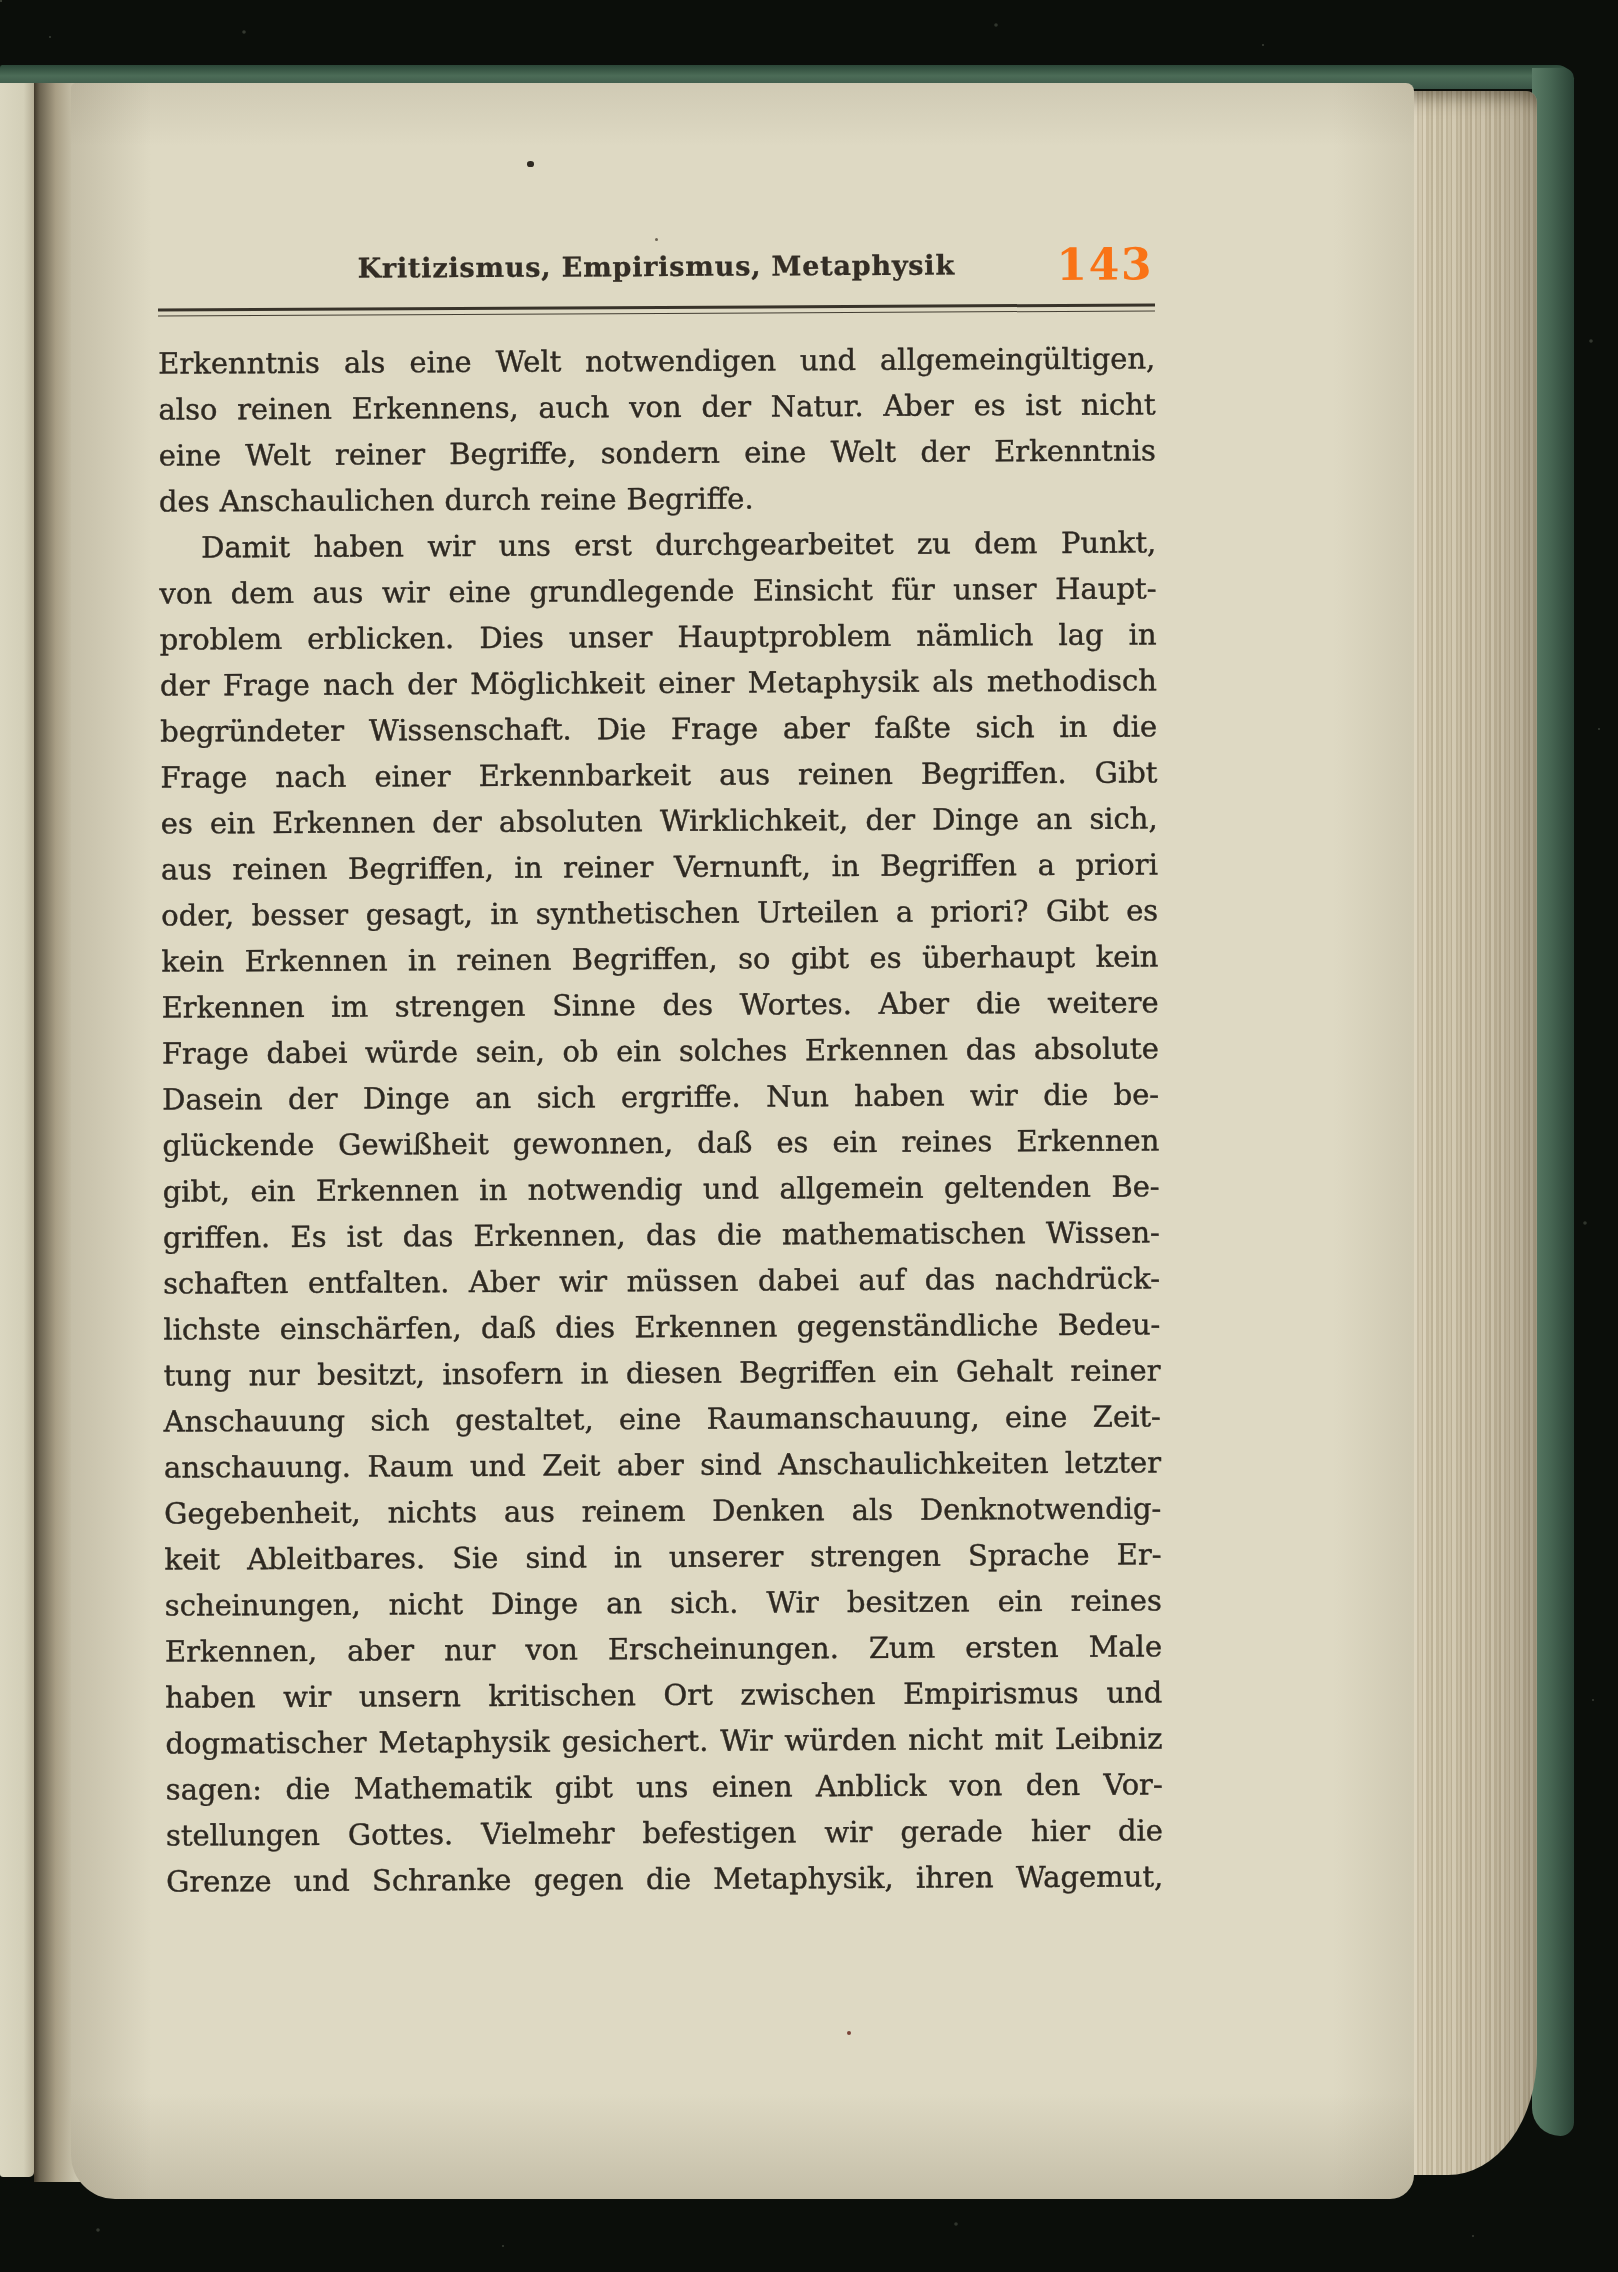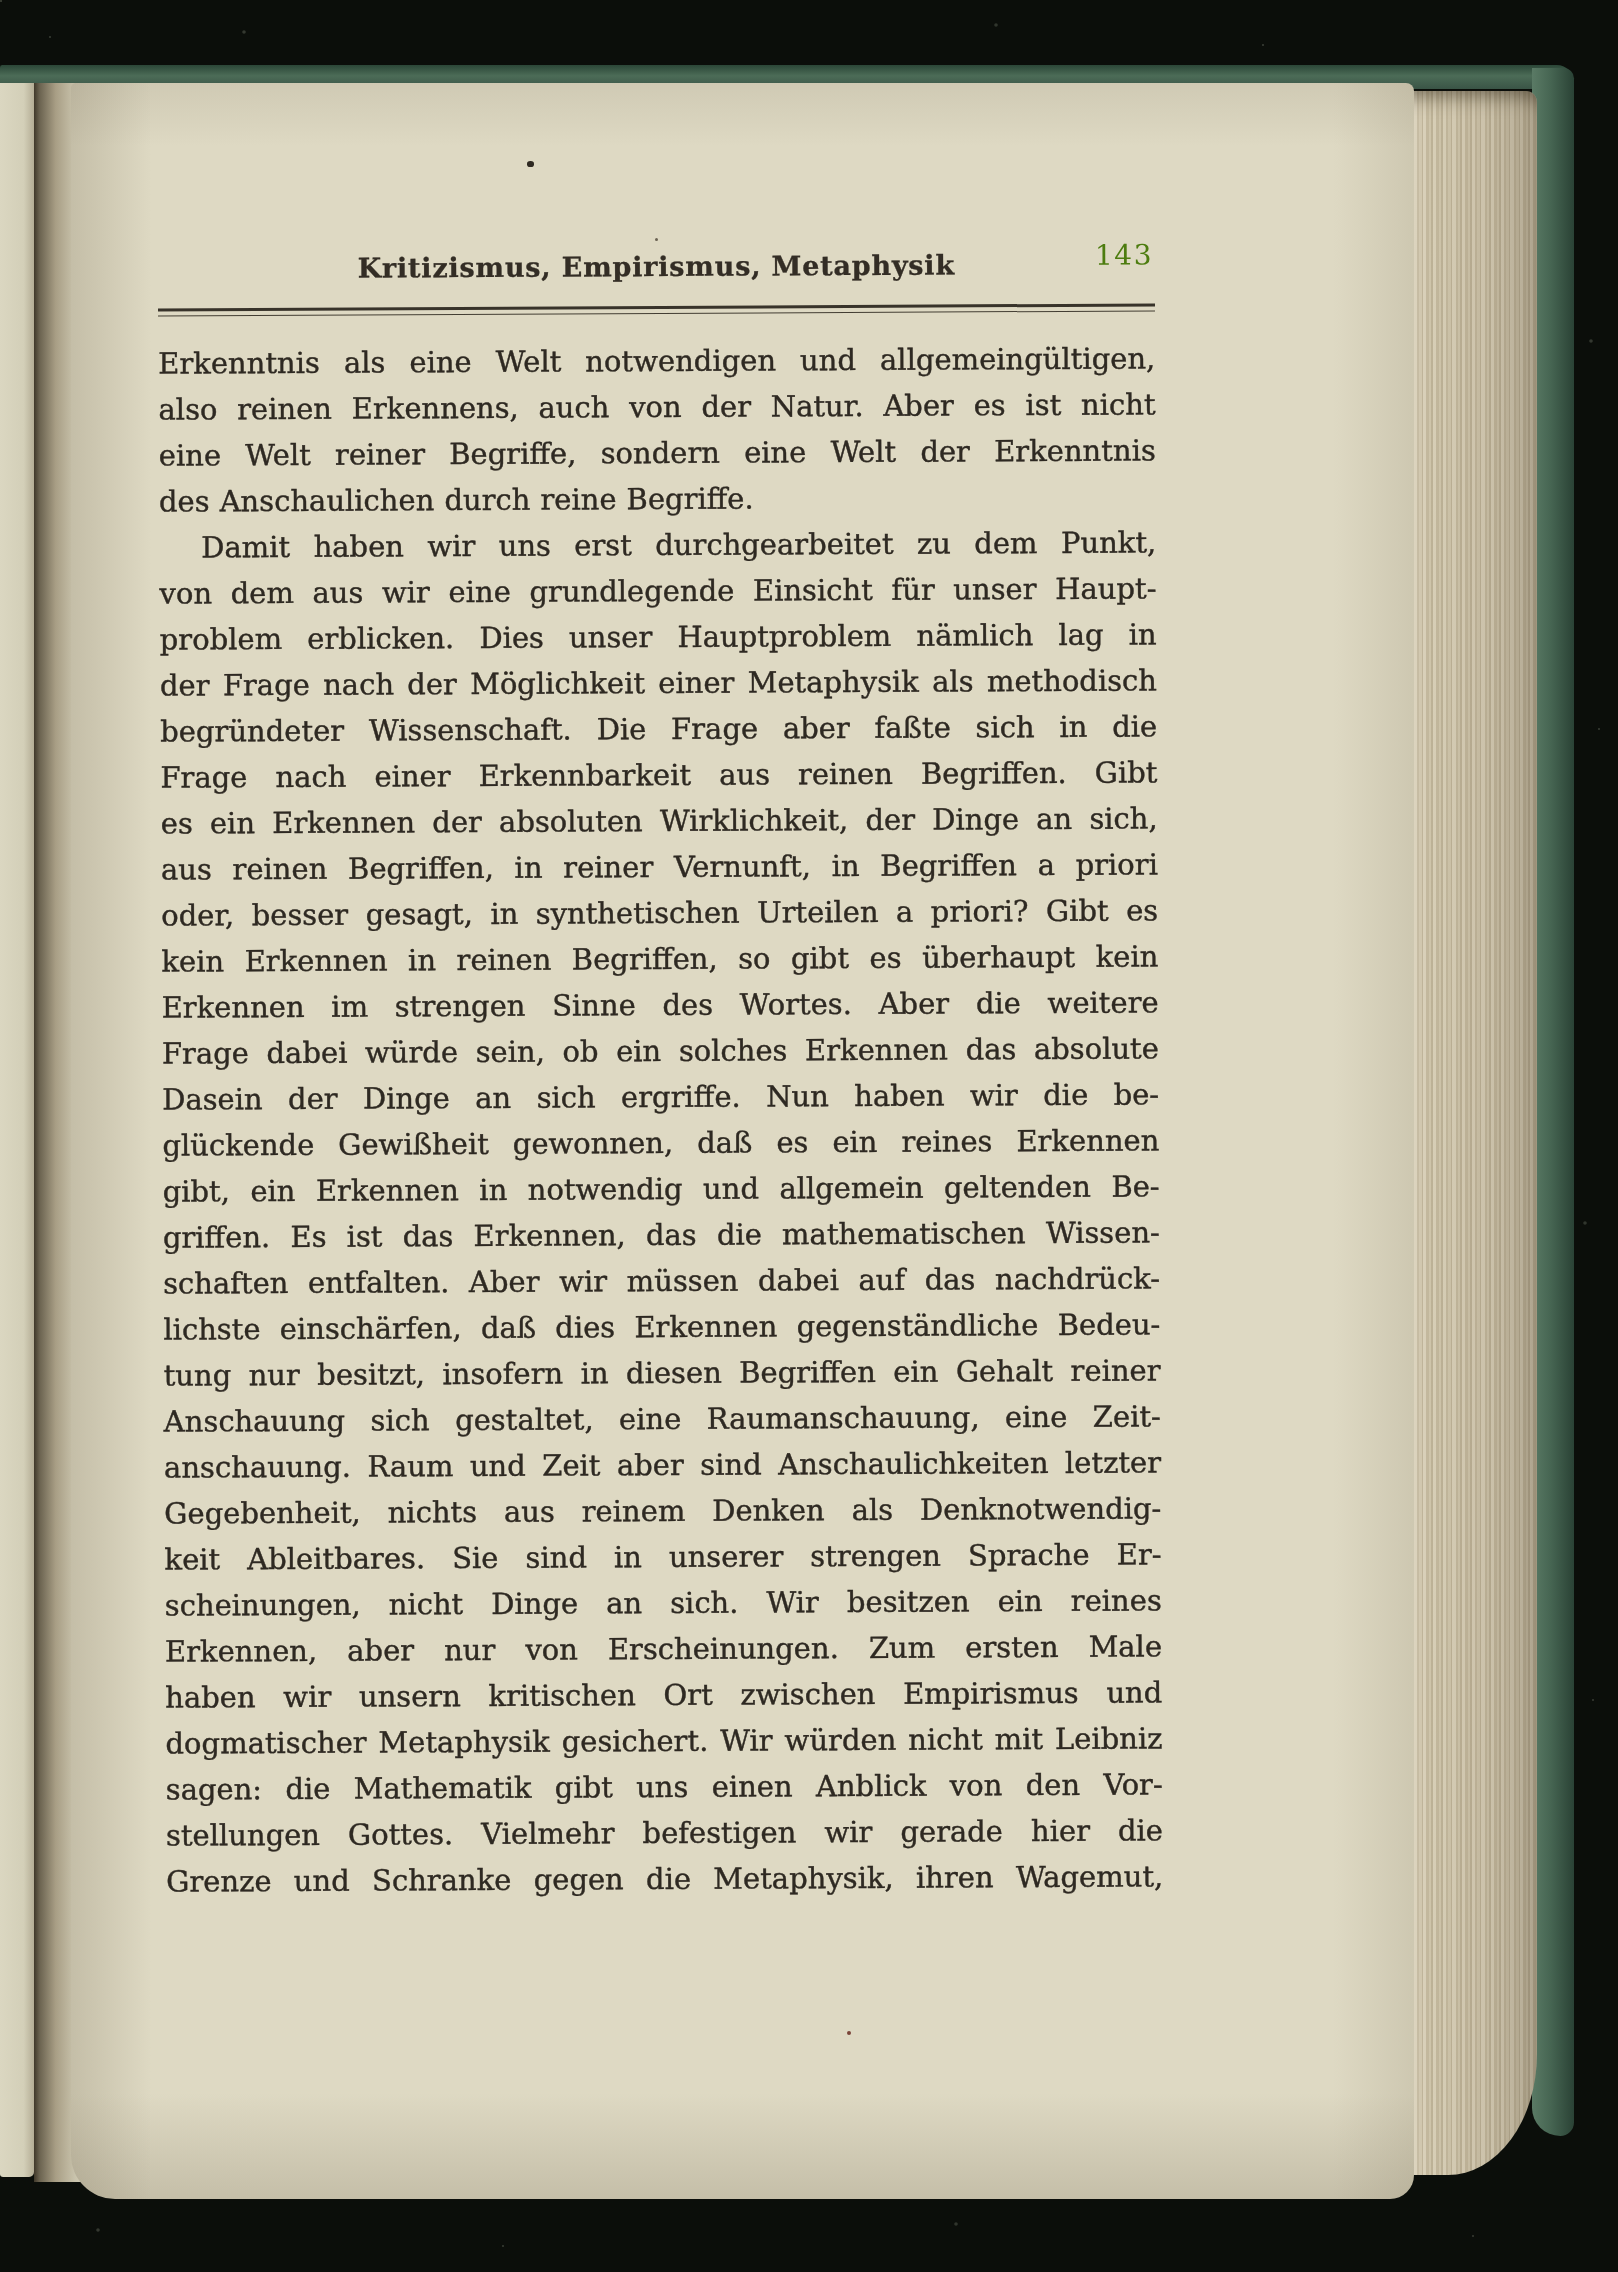--- a/index.html
+++ b/index.html
@@ -74,22 +74,22 @@
     transform:rotate(-0.3deg);transform-origin:50% 50%;
     color:#2e2922;
   }
   .page-header{position:relative;height:50px;}
   .header-title{
     text-align:center;font-size:27px;font-weight:bold;letter-spacing:0.8px;
     color:#332d25;padding-top:8px;
     -webkit-text-stroke:0.3px #332d25;
   }
   .page-number{
-    position:absolute;right:1.6px;top:-1.6px;font-size:28px;font-weight:normal;
-    color:#4d7c0f;letter-spacing:1.6px;
+    position:absolute;right:1.6px;top:-1.6px;font-size:44px;font-weight:bold;
+    color:#f97316;letter-spacing:1.6px;
   }
   .header-rule{
     margin-top:13px;height:4px;
     border-top:3.2px solid #38332a;border-bottom:1.6px solid #433e33;
   }
   .body-text{
     margin-top:24px;font-size:29px;line-height:46px;
     -webkit-text-stroke:0.4px #2e2922;
     word-spacing:0.8px;
   }

